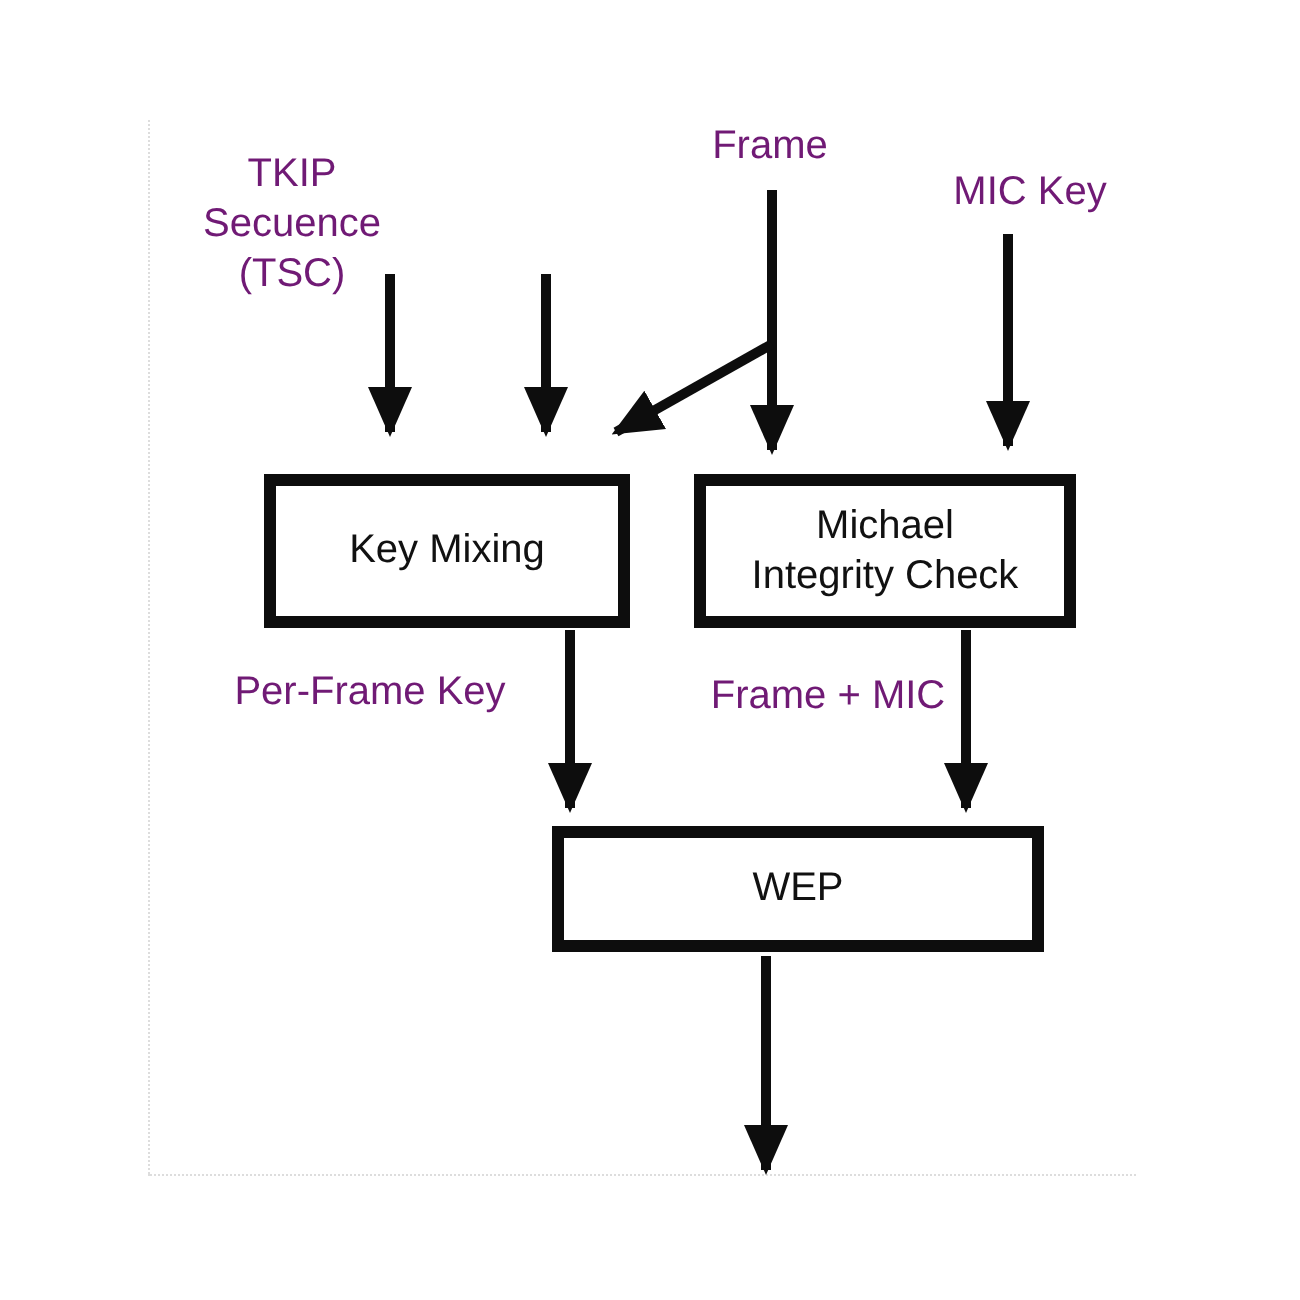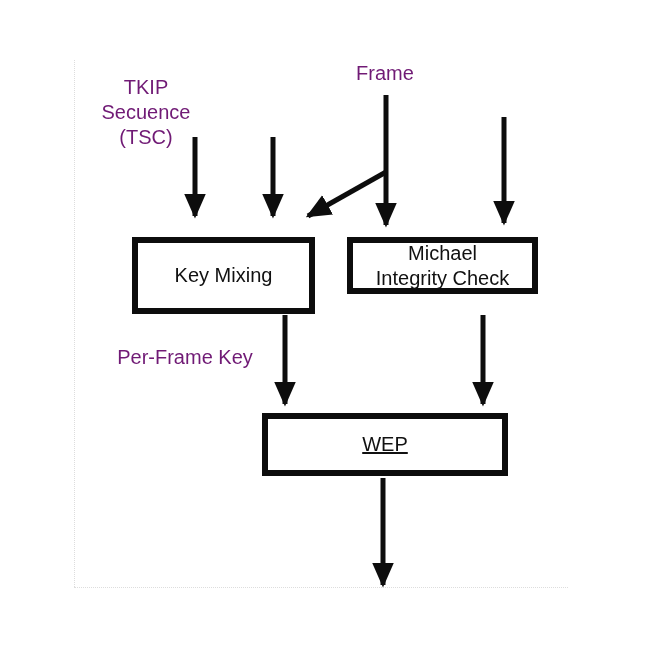--- a/index.html
+++ b/index.html
@@ -56,28 +56,28 @@
     display: flex;
     align-items: center;
     justify-content: center;
     text-align: center;
     white-space: pre-line;
     font-size: 20px;
     line-height: 25px;
     color: #111111;
   }
   .node-key-mixing { left: 132px; top: 237px; width: 183px; height: 77px; }
-  .node-michael    { left: 347px; top: 237px; width: 191px; height: 57px; text-align: center; }
-  .node-wep        { left: 262px; top: 413px; width: 246px; height: 63px; text-decoration: underline; }
+  .node-michael    { left: 347px; top: 237px; width: 191px; height: 77px; text-align: center; }
+  .node-wep        { left: 276px; top: 413px; width: 246px; height: 63px; }
 
   .label-tsc          { left: 66px;  top: 75px;  width: 160px; }
   .label-temporal-key { left: 188px; top: 84px;  width: 160px; }
   .label-frame        { left: 325px; top: 61px;  width: 120px; }
   .label-mic-key      { left: 455px; top: 84px;  width: 120px; }
-  .label-per-frame-key{ left: 105px; top: 334px; width: 160px; margin-top: 11px; }
+  .label-per-frame-key{ left: 105px; top: 334px; width: 160px; }
   .label-frame-mic    { left: 334px; top: 336px; width: 160px; }
   .label-output       { left: 143px; top: 528px; width: 240px; }
 </style>
 </head>
 <body>
 
 <div class="canvas">
 
   <div class="panel-edge-left"></div>
   <div class="panel-edge-bottom"></div>
@@ -97,22 +97,24 @@
       <line x1="285" y1="315" x2="285" y2="404" marker-end="url(#ah)"></line>
       <line x1="483" y1="315" x2="483" y2="404" marker-end="url(#ah)"></line>
       <line x1="383" y1="478" x2="383" y2="585" marker-end="url(#ah)"></line>
     </g>
   </svg>
 
   <div class="label label-tsc">TKIP
 Secuence
 (TSC)</div>
   <div class="label label-frame">Frame</div>
+  <div class="label label-mic-key">MIC Key</div>
 
   <div class="node node-key-mixing">Key Mixing</div>
   <div class="node node-michael">Michael
 Integrity Check</div>
   <div class="node node-wep">WEP</div>
 
   <div class="label label-per-frame-key">Per-Frame Key</div>
+  <div class="label label-frame-mic">Frame + MIC</div>
 
 
 </div>
 
 </body></html>

